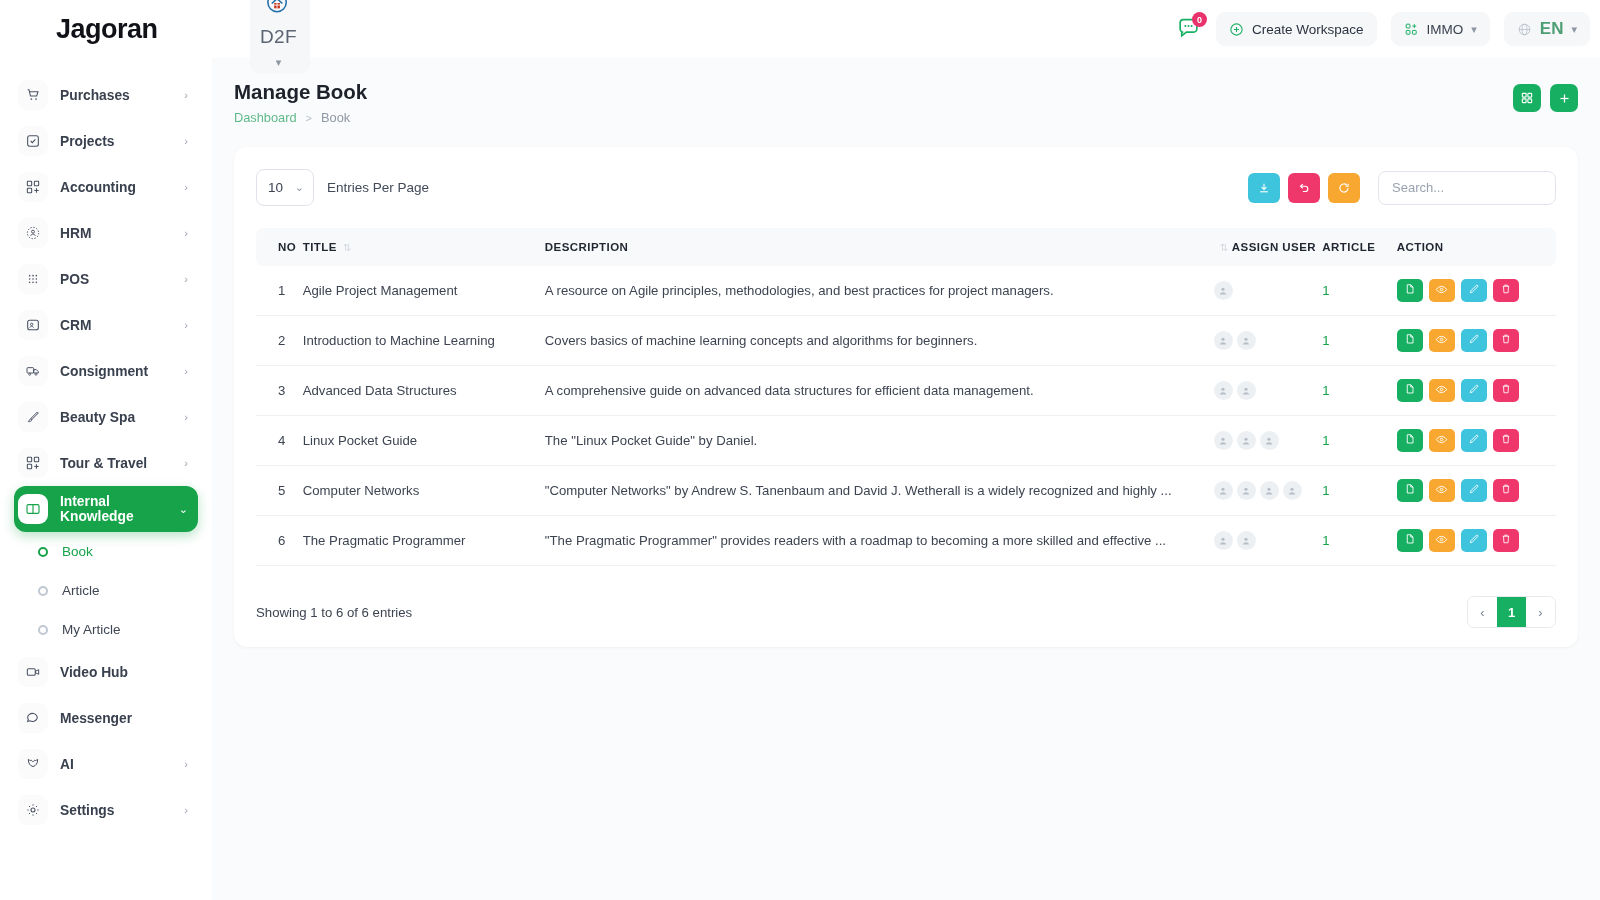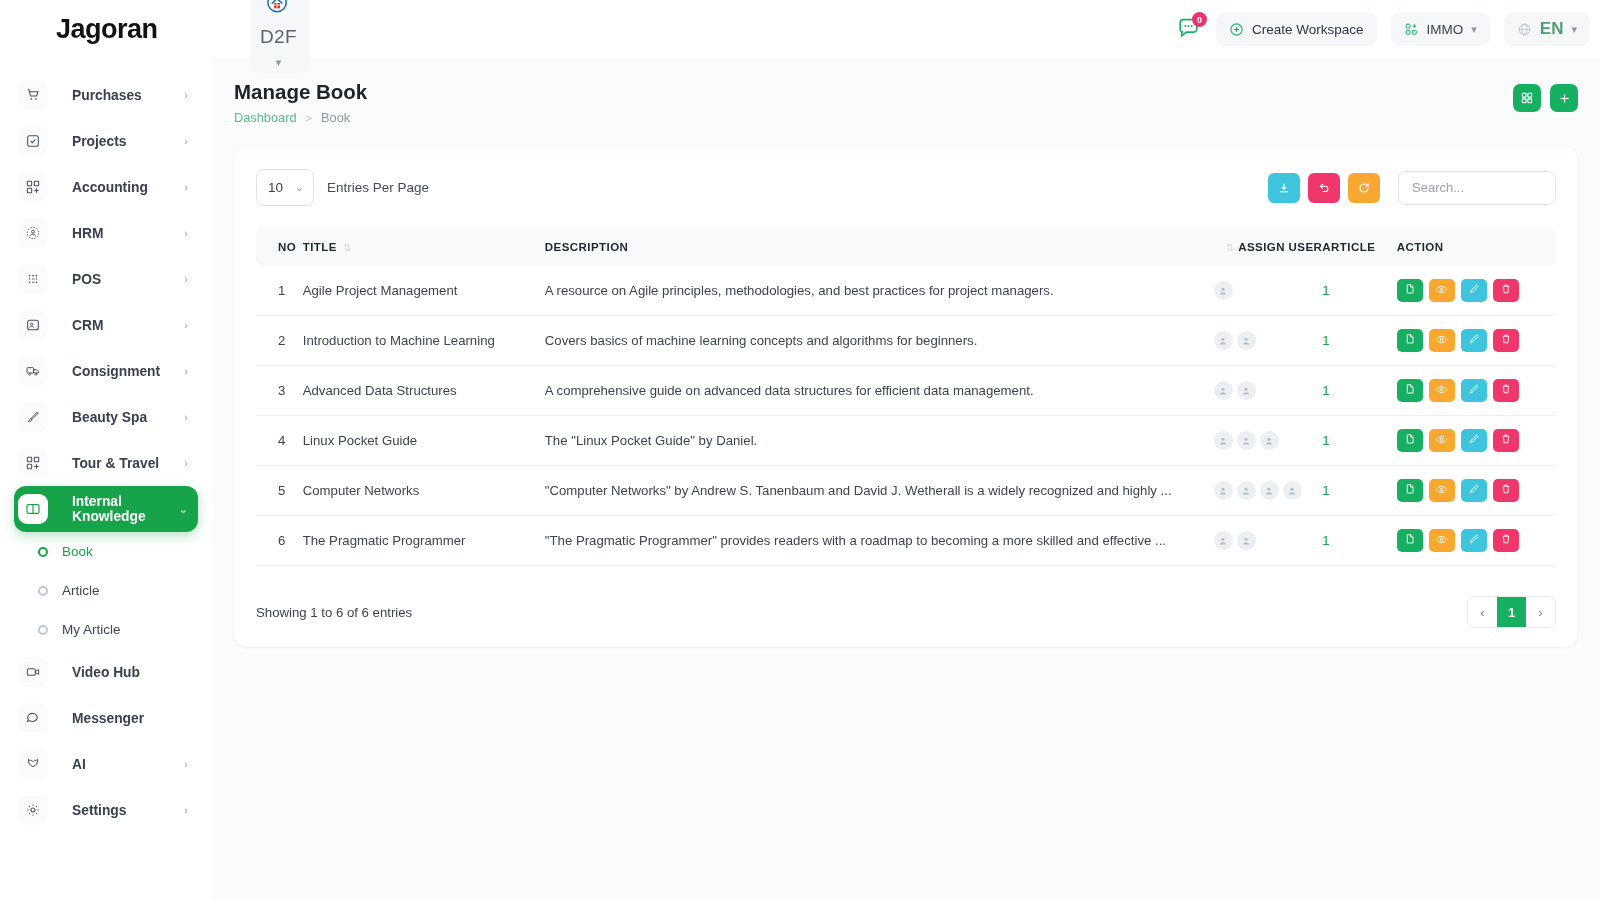--- a/index.html
+++ b/index.html
@@ -51,21 +51,21 @@
   .lang-label { color: #4e9e74; font-weight: 600; font-size: 17px; }
   .immo-label { color: #3a4250; font-size: 13.5px; font-weight: 500; }
 
   
   .sidebar {
     position: absolute; top: 58px; left: 0; width: 212px; height: 842px;
     background: #ffffff; overflow: hidden; padding-top: 14px;
   }
   .nav-item {
     display: flex; align-items: center; height: 46px; margin: 0 14px;
-    border-radius: 12px; cursor: pointer; padding-left: 4px; gap: 12px;
+    border-radius: 12px; cursor: pointer; padding-left: 4px;
   }
   .nav-ico {
     width: 30px; height: 30px; flex: 0 0 30px; border-radius: 9px;
     background: #fbfbfc; display: flex; align-items: center; justify-content: center;
     margin-right: 12px; color: #4a5263;
   }
   .nav-label { font-size: 13.8px; font-weight: 600; color: #39404e; flex: 1; }
   .nav-arrow { color: #9aa2ae; font-size: 11px; margin-right: 10px; }
 
   .nav-item.active { background: #16a34a; box-shadow: 0 4px 12px rgba(22,163,74,.3); }
@@ -116,21 +116,21 @@
     padding: 0 9px 0 11px; font-size: 13.5px; color: #3b4250; cursor: pointer;
     background: #fff;
   }
   .epp-label { font-size: 13.5px; color: #424a58; }
   .card-top-right { margin-left: auto; display: flex; align-items: center; gap: 8px; }
   .tool-btn {
     width: 32px; height: 30px; border-radius: 6px; border: none; cursor: pointer;
     display: flex; align-items: center; justify-content: center; color: #fff;
   }
   .search-box {
-    margin-left: 10px; width: 158px; height: 34px; border: 1px solid #e2e6ec;
+    margin-left: 10px; width: 178px; height: 34px; border: 1px solid #e2e6ec;
     border-radius: 8px; padding: 0 13px; font-size: 13px; color: #3b4250;
     outline: none; background: #fff;
   }
   .search-box::placeholder { color: #9aa3af; }
 
   table { width: 100%; border-collapse: collapse; margin-top: 22px; }
   thead th {
     background: #f8f9fb; font-size: 11.5px; font-weight: bold; color: #1f2630;
     letter-spacing: .45px; text-align: left; padding: 12px 0; height: 38px;
     white-space: nowrap;
@@ -140,21 +140,21 @@
   .th-sort { color: #d3d8e0; font-size: 10px; font-weight: normal; margin-left: 6px; }
   tbody td {
     font-size: 13.2px; color: #3d4451; padding: 13px 0; height: 43px;
     border-bottom: 1px solid #eef1f4; vertical-align: middle;
   }
   tbody td:first-child { padding-left: 22px; }
   tbody tr:last-child td { border-bottom: 1px solid #eef1f4; }
   .c-no { width: 44px; }
   .c-title { width: 228px; }
   .c-desc { width: 630px; padding-right: 24px; }
-  .c-assign { width: 100px; text-align: right; }
+  .c-assign { width: 100px; }
   .c-article { width: 70px; }
   .c-action { width: 150px; }
   .article-link { color: #16a34a; cursor: pointer; }
 
   .avatars { display: flex; gap: 4px; }
   .avatar {
     width: 19px; height: 19px; border-radius: 50%; background: #edf0f3;
     display: flex; align-items: center; justify-content: center; color: #b6bec8;
   }
   .row-actions { display: flex; gap: 6px; }

